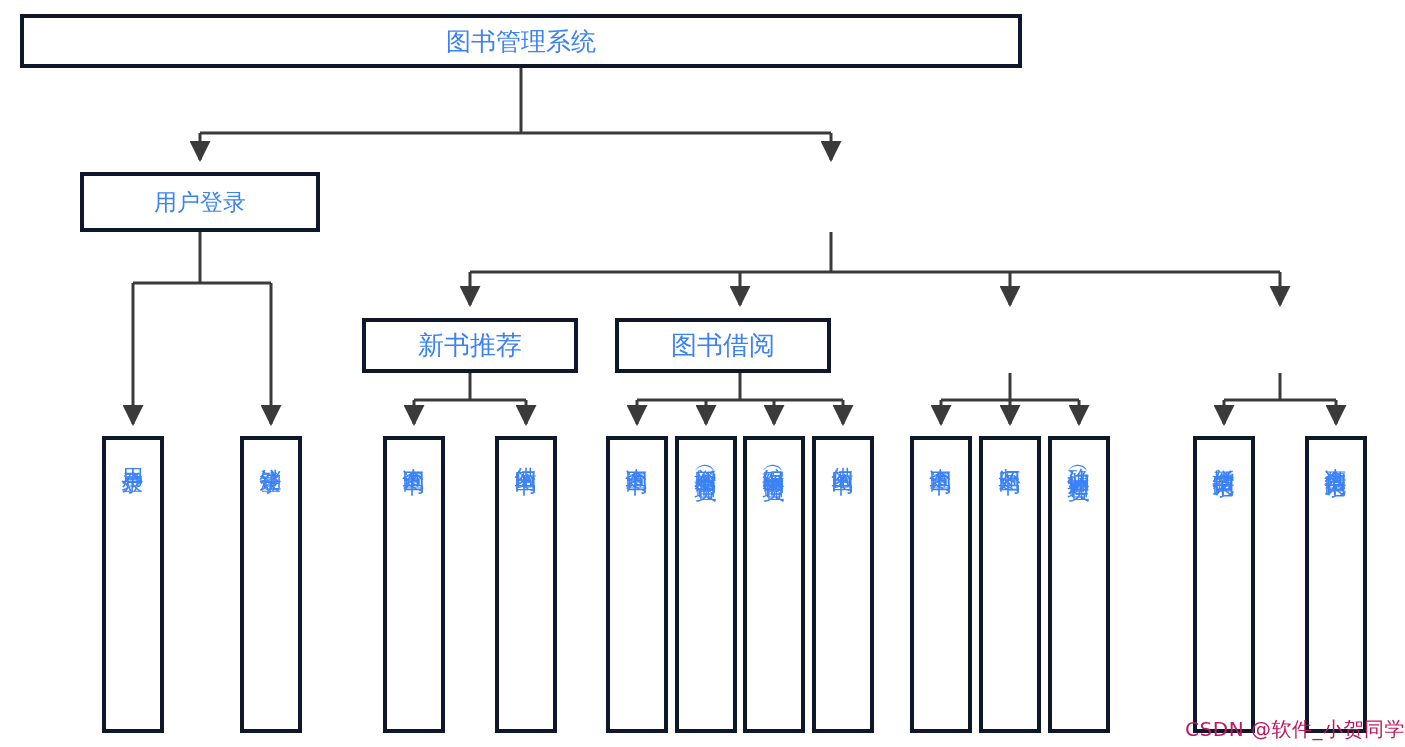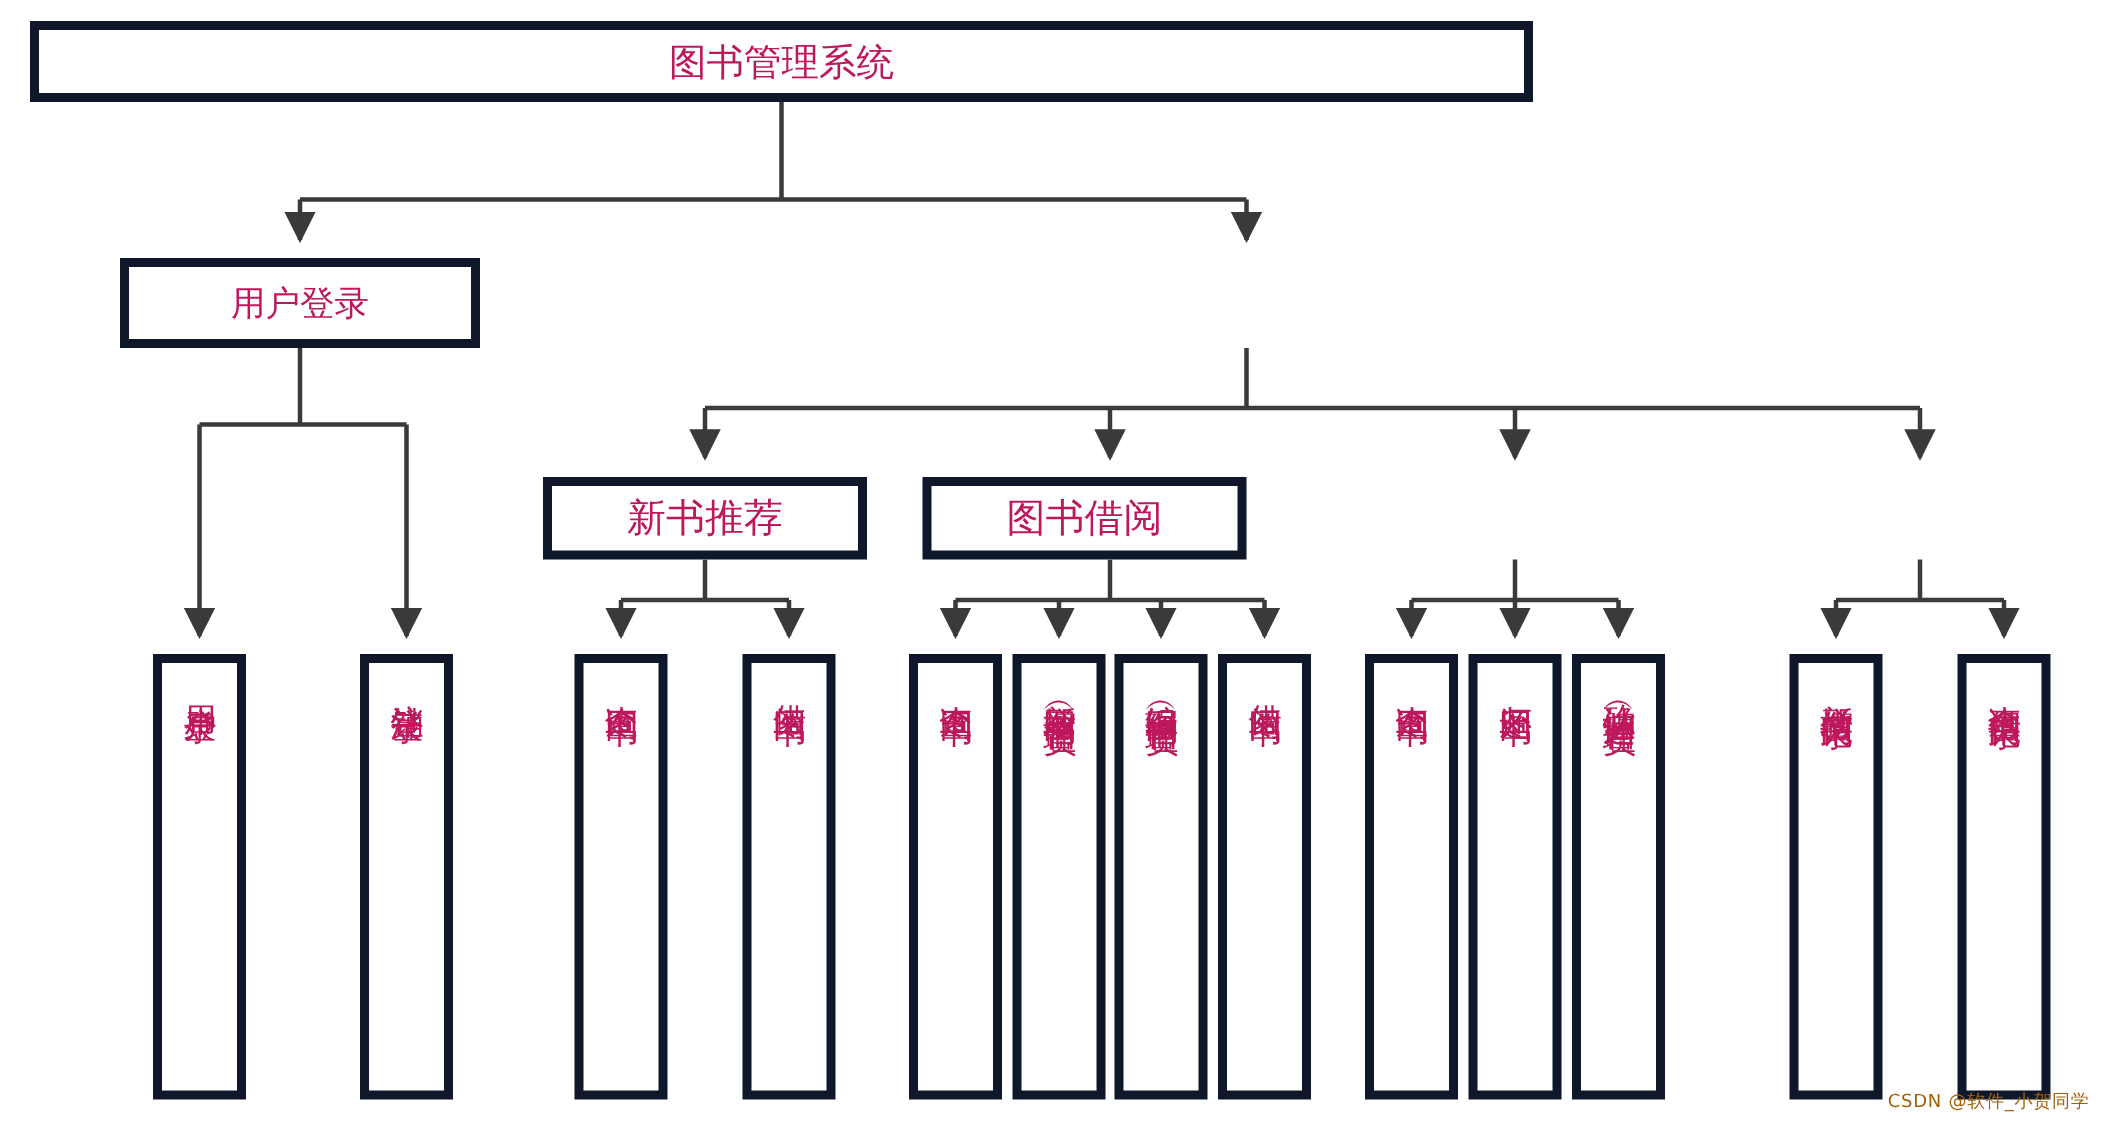--- a/index.html
+++ b/index.html
@@ -22,25 +22,25 @@
     left: 0;
     top: 0;
     width: 1405px;
     height: 747px;
     pointer-events: none;
   }
   .node {
     position: absolute;
     box-sizing: border-box;
     background: #ffffff;
-    border: 6px solid #0f172a;
+    border: 4px solid #0f172a;
     display: flex;
     align-items: center;
     justify-content: center;
-    color: #be185d;
+    color: #3b82f6;
     z-index: 2;
     text-align: center;
   }
   .node.root {
     font-size: 25px;
   }
   .node.mid {
     font-size: 23px;
   }
   .node.sub {
@@ -54,24 +54,24 @@
   }
   .vtext {
     writing-mode: vertical-rl;
     text-orientation: upright;
     letter-spacing: 2px;
     line-height: 1.05;
     white-space: nowrap;
   }
   .watermark {
     position: absolute;
-    right: 12px;
+    right: 0;
     bottom: 4px;
-    font-size: 12px;
-    color: #a16207;
+    font-size: 20px;
+    color: #be185d;
     letter-spacing: 0.5px;
     z-index: 3;
     white-space: nowrap;
   }
 </style>
 </head>
 <body>
 
 <div id="canvas">
 

